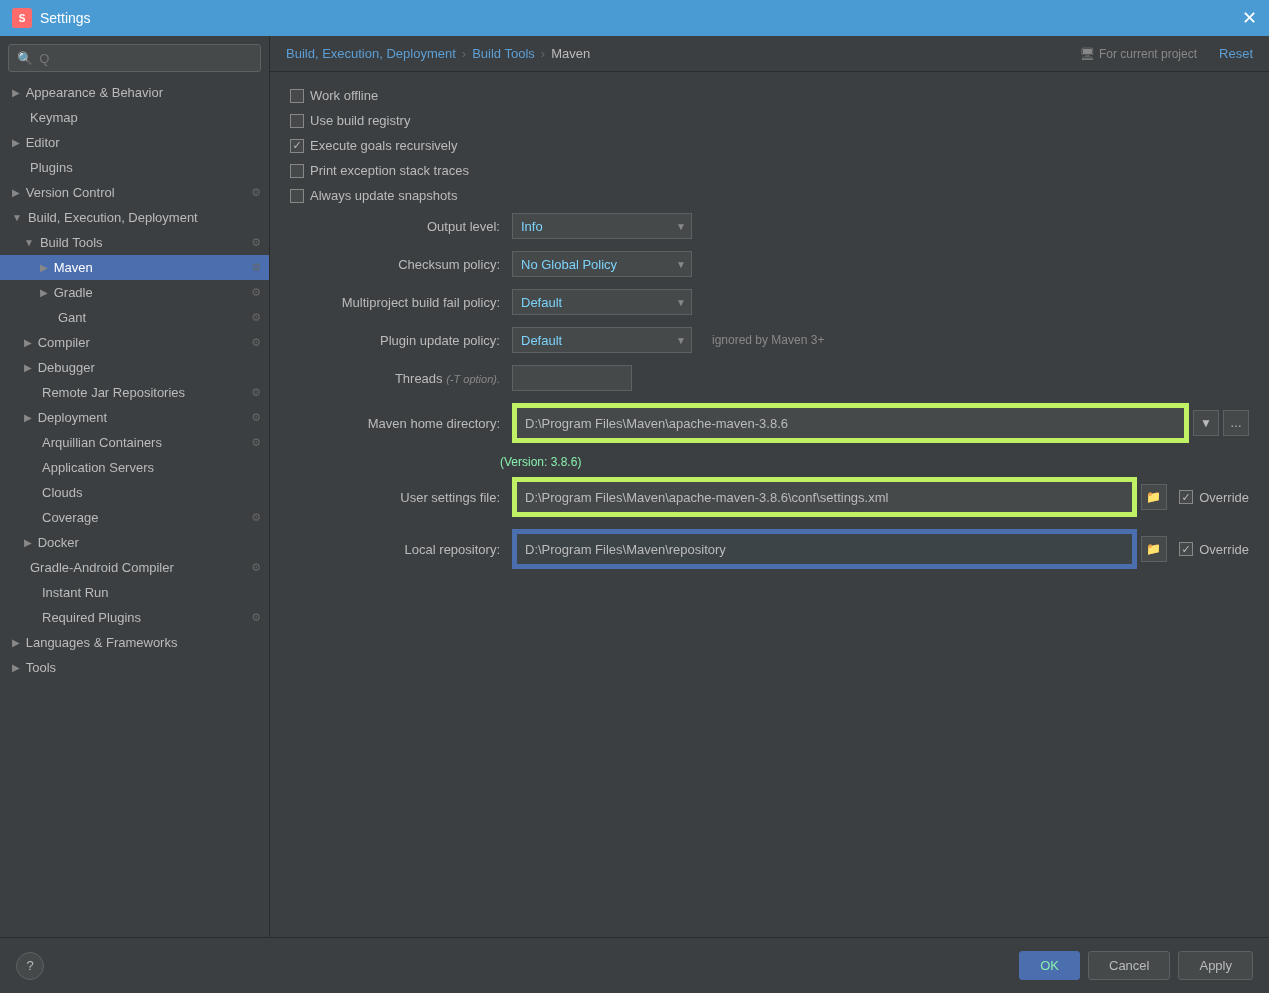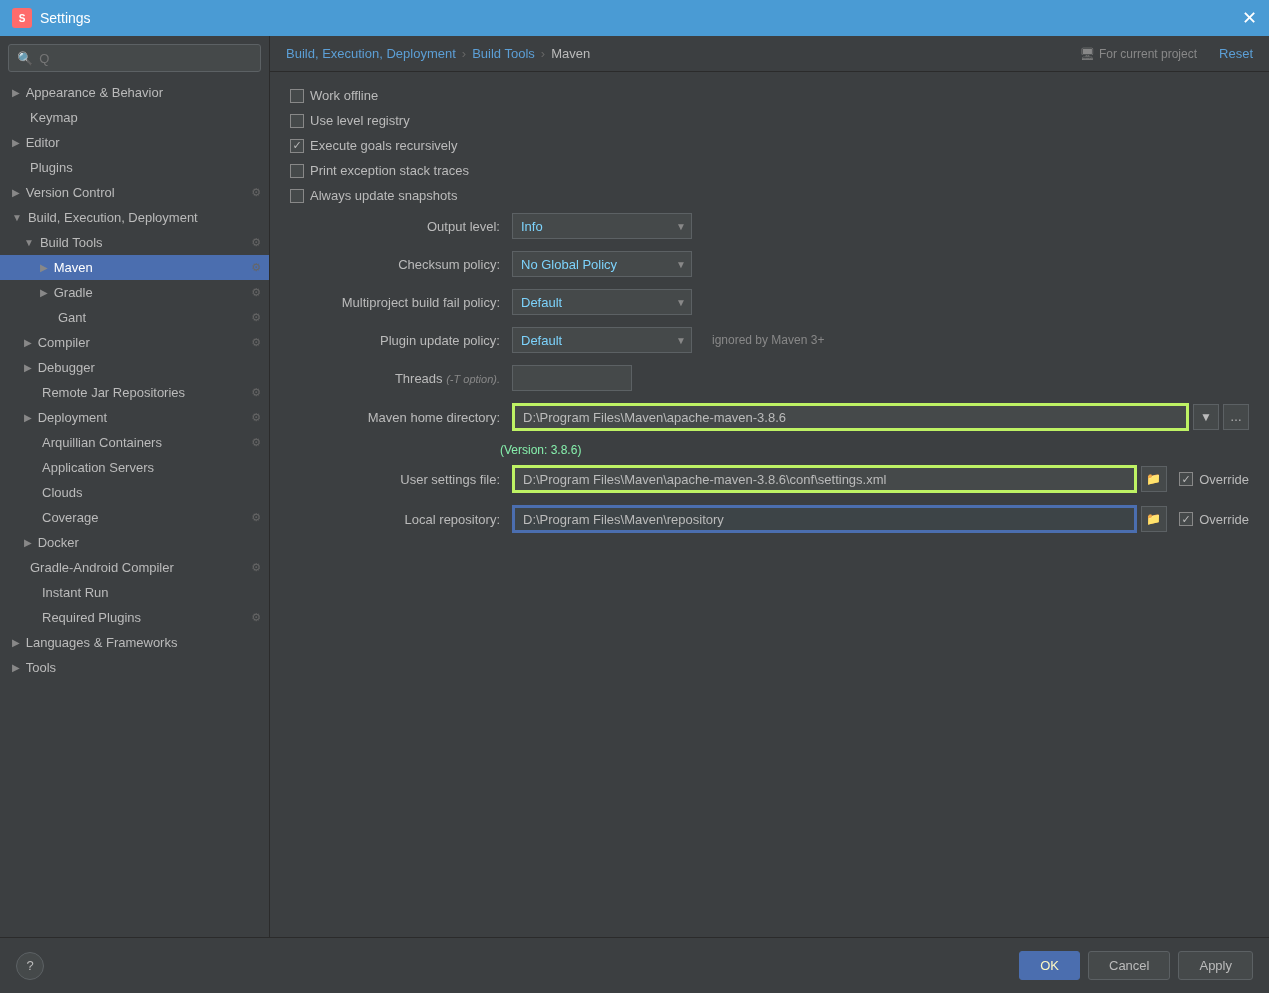--- a/index.html
+++ b/index.html
@@ -163,25 +163,25 @@
 
     .path-row {
       display: flex;
       align-items: center;
       gap: 4px;
       flex: 1;
     }
     .path-input {
       flex: 1;
       background: #45494a;
-      border: 3px solid #bef264;
+      border: 5px solid #bef264;
       color: #bbbbbb;
       padding: 8px 8px;
       font-size: 13px;
-      height: 28px;
+      height: 40px;
       outline: none;
     }
     .path-input.active-field { border-color: #4b6eaf; background: #3d4447; }
     .path-btn {
       background: #45494a;
       border: 1px solid #5c6164;
       color: #bbbbbb;
       width: 26px;
       height: 26px;
       display: flex; align-items: center; justify-content: center;
@@ -228,21 +228,21 @@
     }
     .btn {
       padding: 6px 20px;
       border: 1px solid #5c6164;
       background: #45494a;
       color: #bbbbbb;
       font-size: 13px;
       cursor: pointer;
       border-radius: 3px;
     }
-    .btn.primary { background: #4b6eaf; border-color: #4b6eaf; color: #fef9c3; }
+    .btn.primary { background: #4b6eaf; border-color: #4b6eaf; color: #86efac; }
     .btn-help {
       width: 28px; height: 28px;
       border-radius: 50%;
       border: 1px solid #5c6164;
       background: #45494a;
       color: #bbbbbb;
       display: flex; align-items: center; justify-content: center;
       cursor: pointer;
       font-size: 13px;
       margin-right: auto;
@@ -403,21 +403,21 @@
 
       <div class="form-row">
         <label>
           <div class="checkbox"></div>
           <span>Work offline</span>
         </label>
       </div>
       <div class="form-row">
         <label>
           <div class="checkbox"></div>
-          <span>Use level registry</span>
+          <span>Use build registry</span>
         </label>
       </div>
       <div class="form-row">
         <label>
           <div class="checkbox checked"></div>
           <span>Execute goals recursively</span>
         </label>
       </div>
       <div class="form-row">
         <label>

